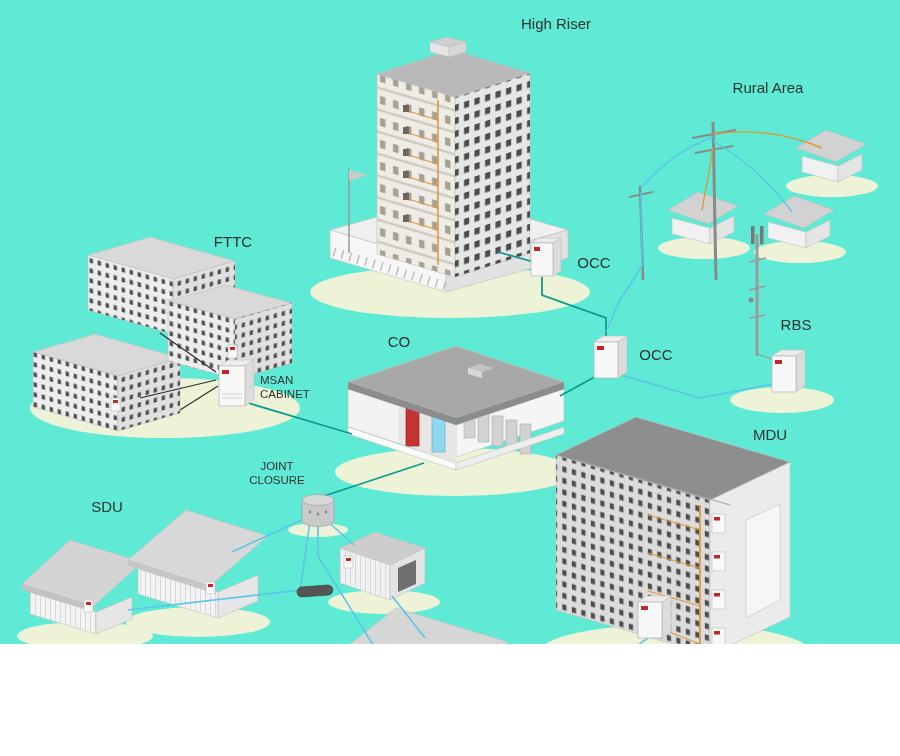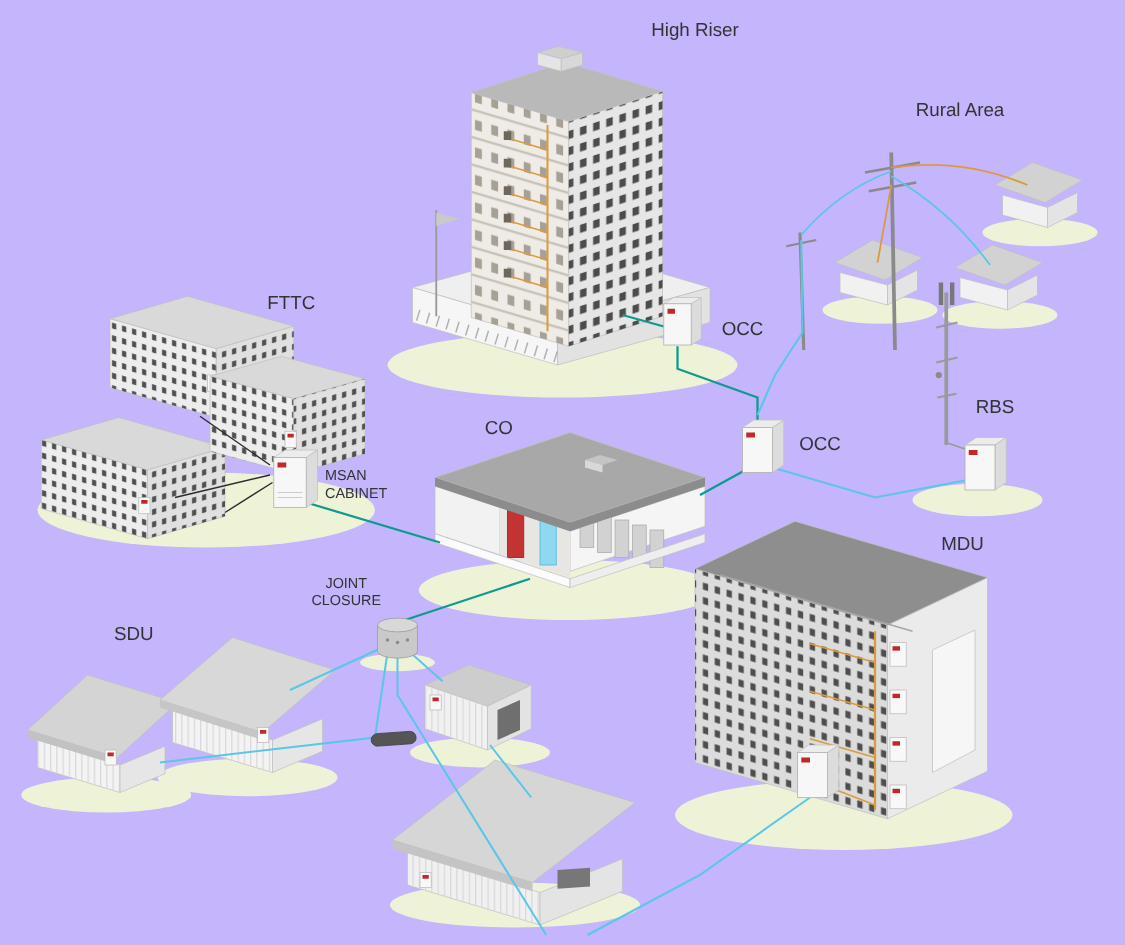--- a/index.html
+++ b/index.html
@@ -1,16 +1,16 @@
 <!DOCTYPE html>
 <html><head>
 <meta charset="utf-8">
 <style>
   html,body{margin:0;padding:0;background:#ffffff;}
-  .stage{width:900px;height:756px;position:relative;background:#c4b5fd;overflow:hidden;}
+  .stage{width:900px;height:644px;position:relative;background:#5eead4;overflow:hidden;}
   svg{display:block;}
   .lbl{font-family:"Liberation Sans",sans-serif;font-size:15px;fill:#333333;}
   .lbl-sm{font-family:"Liberation Sans",sans-serif;font-size:11.5px;fill:#333333;}
   .edge{stroke:#c0c0c0;stroke-width:0.6;}
 </style>
 </head>
 <body>
 
 <div class="stage">
 <svg width="900" height="756" viewBox="0 0 900 756" xmlns="http://www.w3.org/2000/svg">

